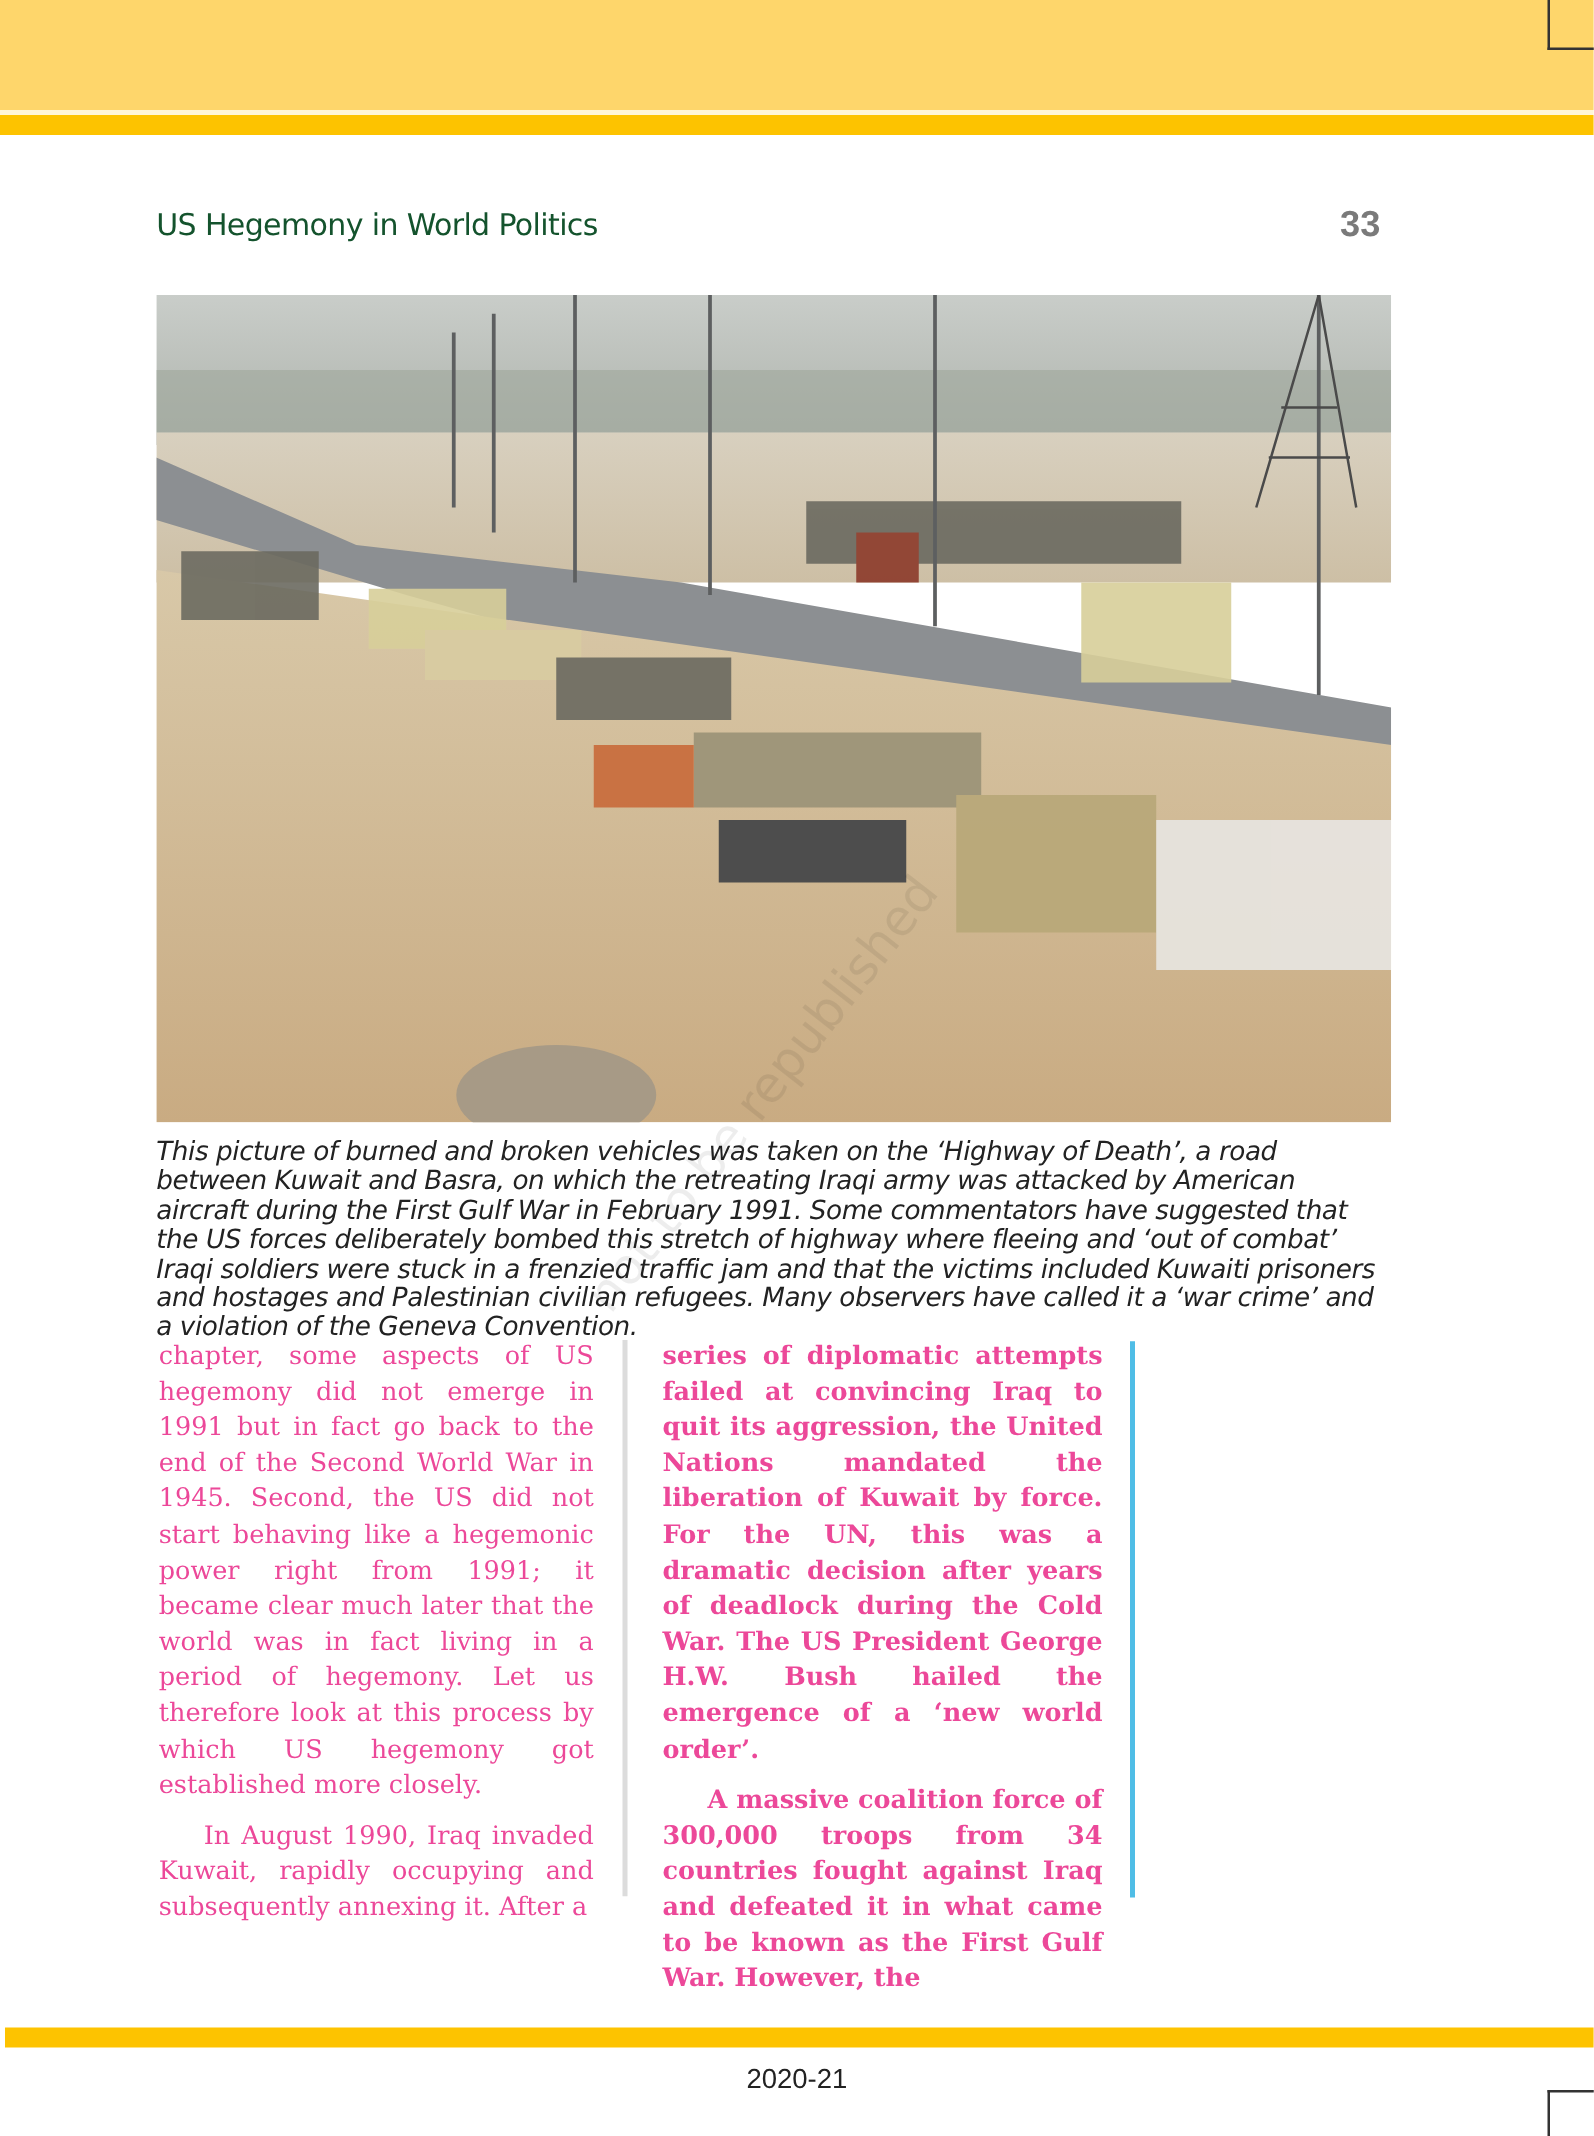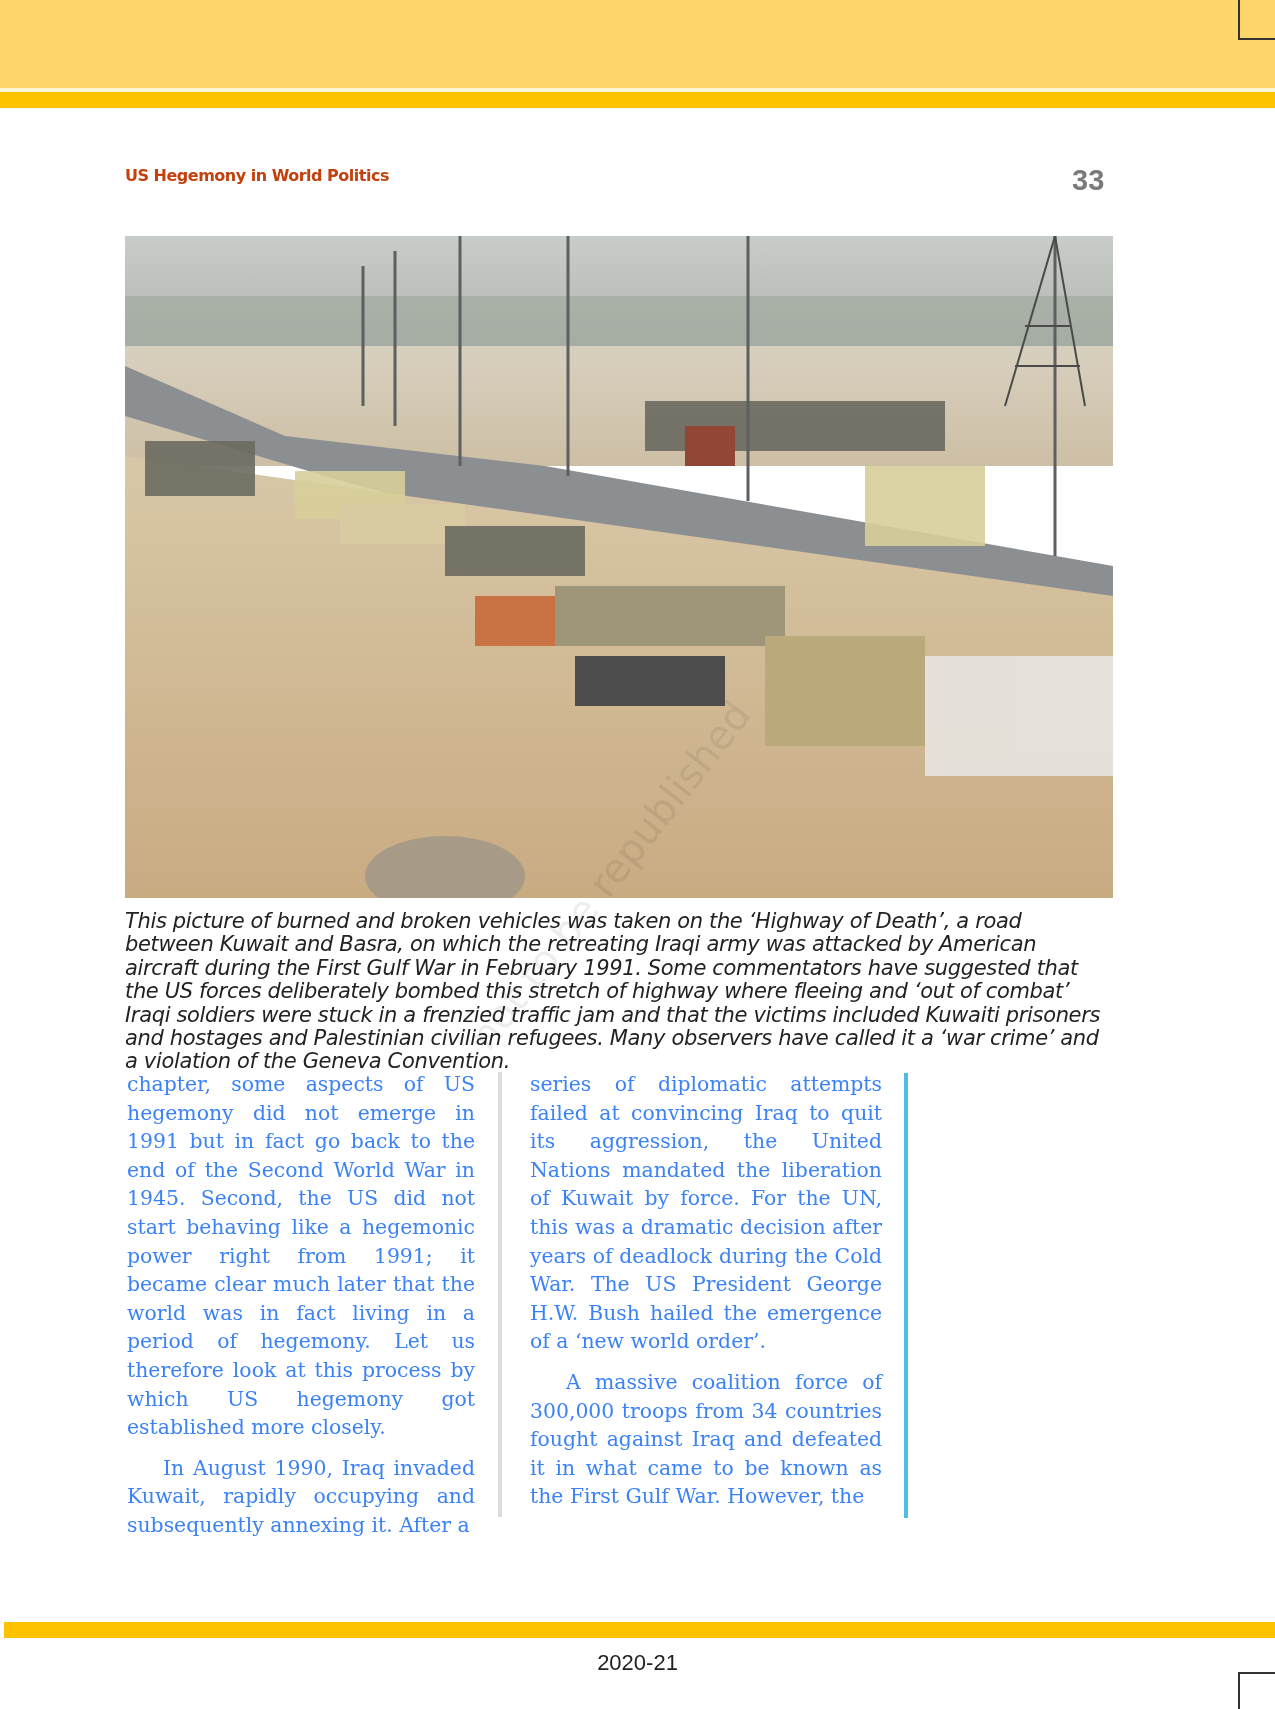--- a/index.html
+++ b/index.html
@@ -1,31 +1,31 @@
 <!DOCTYPE html>
 <html><head>
 <meta charset="utf-8">
 <style>
   html, body { margin: 0; padding: 0; }
   body { width: 1275px; height: 1709px; position: relative; background: #ffffff; overflow: hidden; font-family: "DejaVu Serif", serif; }
   .top-band { position: absolute; left: 0; top: 0; width: 1275px; height: 88px; background: #fed66b; }
   .top-thin { position: absolute; left: 0; top: 88px; width: 1275px; height: 4px; background: #fff6d6; }
   .top-bar { position: absolute; left: 0; top: 92px; width: 1275px; height: 16px; background: #fdc300; }
   .crop-mark-top { position: absolute; left: 1238px; top: 0; width: 40px; height: 38px; border-left: 2px solid #333; border-bottom: 2px solid #333; }
-  .running-head { position: absolute; left: 125px; top: 166px; font-family: "DejaVu Sans", sans-serif; font-size: 16px; color: #c2410c; letter-spacing: -0.5px; font-weight: 700; }
+  .running-head { position: absolute; left: 125px; top: 166px; font-family: "DejaVu Sans", sans-serif; font-size: 24px; color: #14532d; letter-spacing: -0.5px; font-weight: 400; }
   .page-number { position: absolute; left: 1072px; top: 164px; font-family: Liberation Sans, sans-serif; font-size: 29px; color: #7a7a7a; font-weight: bold; }
   .photo { position: absolute; left: 125px; top: 236px; width: 988px; height: 662px; overflow: hidden; }
   .photo svg { display: block; }
   .caption { position: absolute; left: 125px; top: 910px; width: 990px; font-family: "DejaVu Sans", sans-serif; font-style: italic; font-size: 21px; line-height: 23.4px; color: #222; letter-spacing: -0.35px; }
   .watermark { position: absolute; left: 460px; top: 1030px; transform: rotate(-52deg); transform-origin: left top; font-family: "DejaVu Sans", sans-serif; font-size: 40px; color: rgba(0,0,0,0.07); white-space: nowrap; }
-  .col { position: absolute; top: 1070px; font-family: "DejaVu Serif", serif; font-size: 20.4px; line-height: 28.6px; color: #3b82f6; text-align: justify; }
+  .col { position: absolute; top: 1070px; font-family: "DejaVu Serif", serif; font-size: 20.4px; line-height: 28.6px; color: #ec4899; text-align: justify; }
   .col p { margin: 0 0 12px 0; text-align: justify; text-align-last: left; }
   .col p.indent { text-indent: 36px; }
   .col-left { left: 127px; width: 348px; }
-  .col-right { left: 530px; width: 352px; }
+  .col-right { left: 530px; width: 352px; font-weight: bold; }
   .rule-gray { position: absolute; left: 498px; top: 1072px; width: 4px; height: 445px; background: #dcdcdc; }
   .rule-blue { position: absolute; left: 904px; top: 1073px; width: 4px; height: 445px; background: #4fbde6; }
   .bottom-bar { position: absolute; left: 4px; top: 1622px; width: 1271px; height: 16px; background: #fdc300; }
   .footer-year { position: absolute; left: 0; width: 1275px; top: 1650px; text-align: center; font-family: "Liberation Sans", sans-serif; font-size: 22px; color: #222; }
   .crop-mark-bottom { position: absolute; left: 1238px; top: 1672px; width: 40px; height: 40px; border-left: 2px solid #333; border-top: 2px solid #333; }
 </style>
 </head>
 <body>
 
 <div class="top-band"></div>

